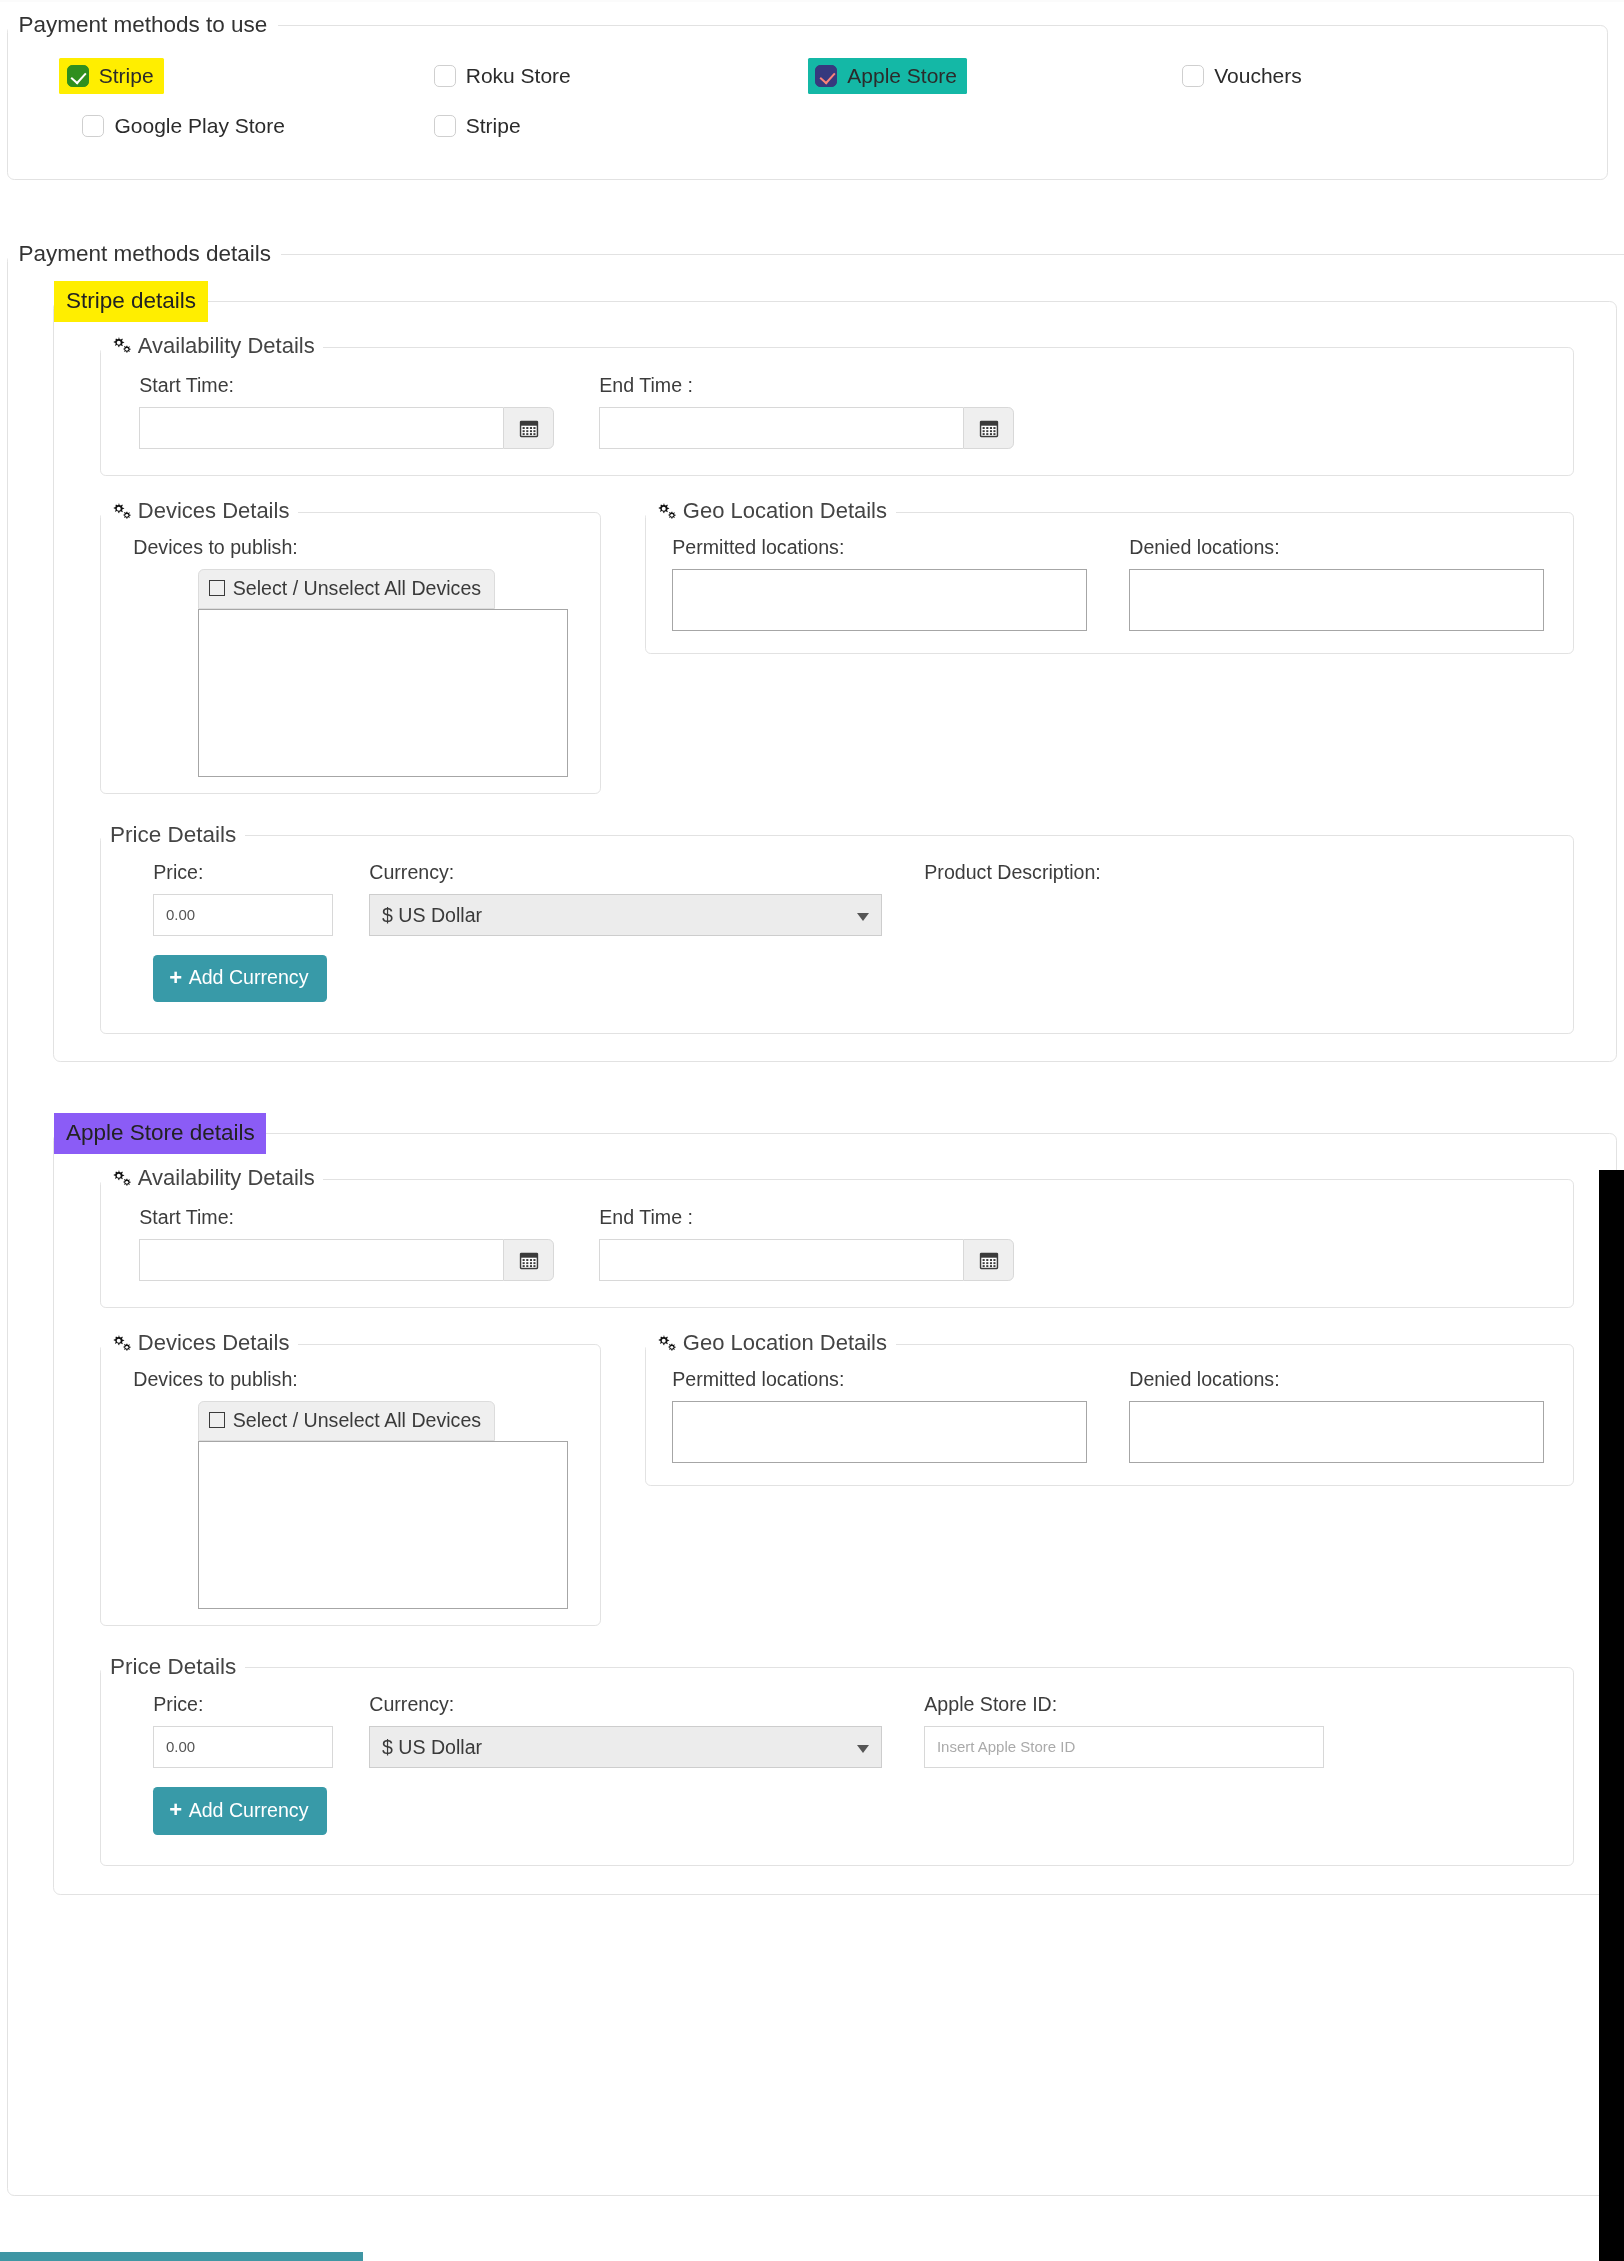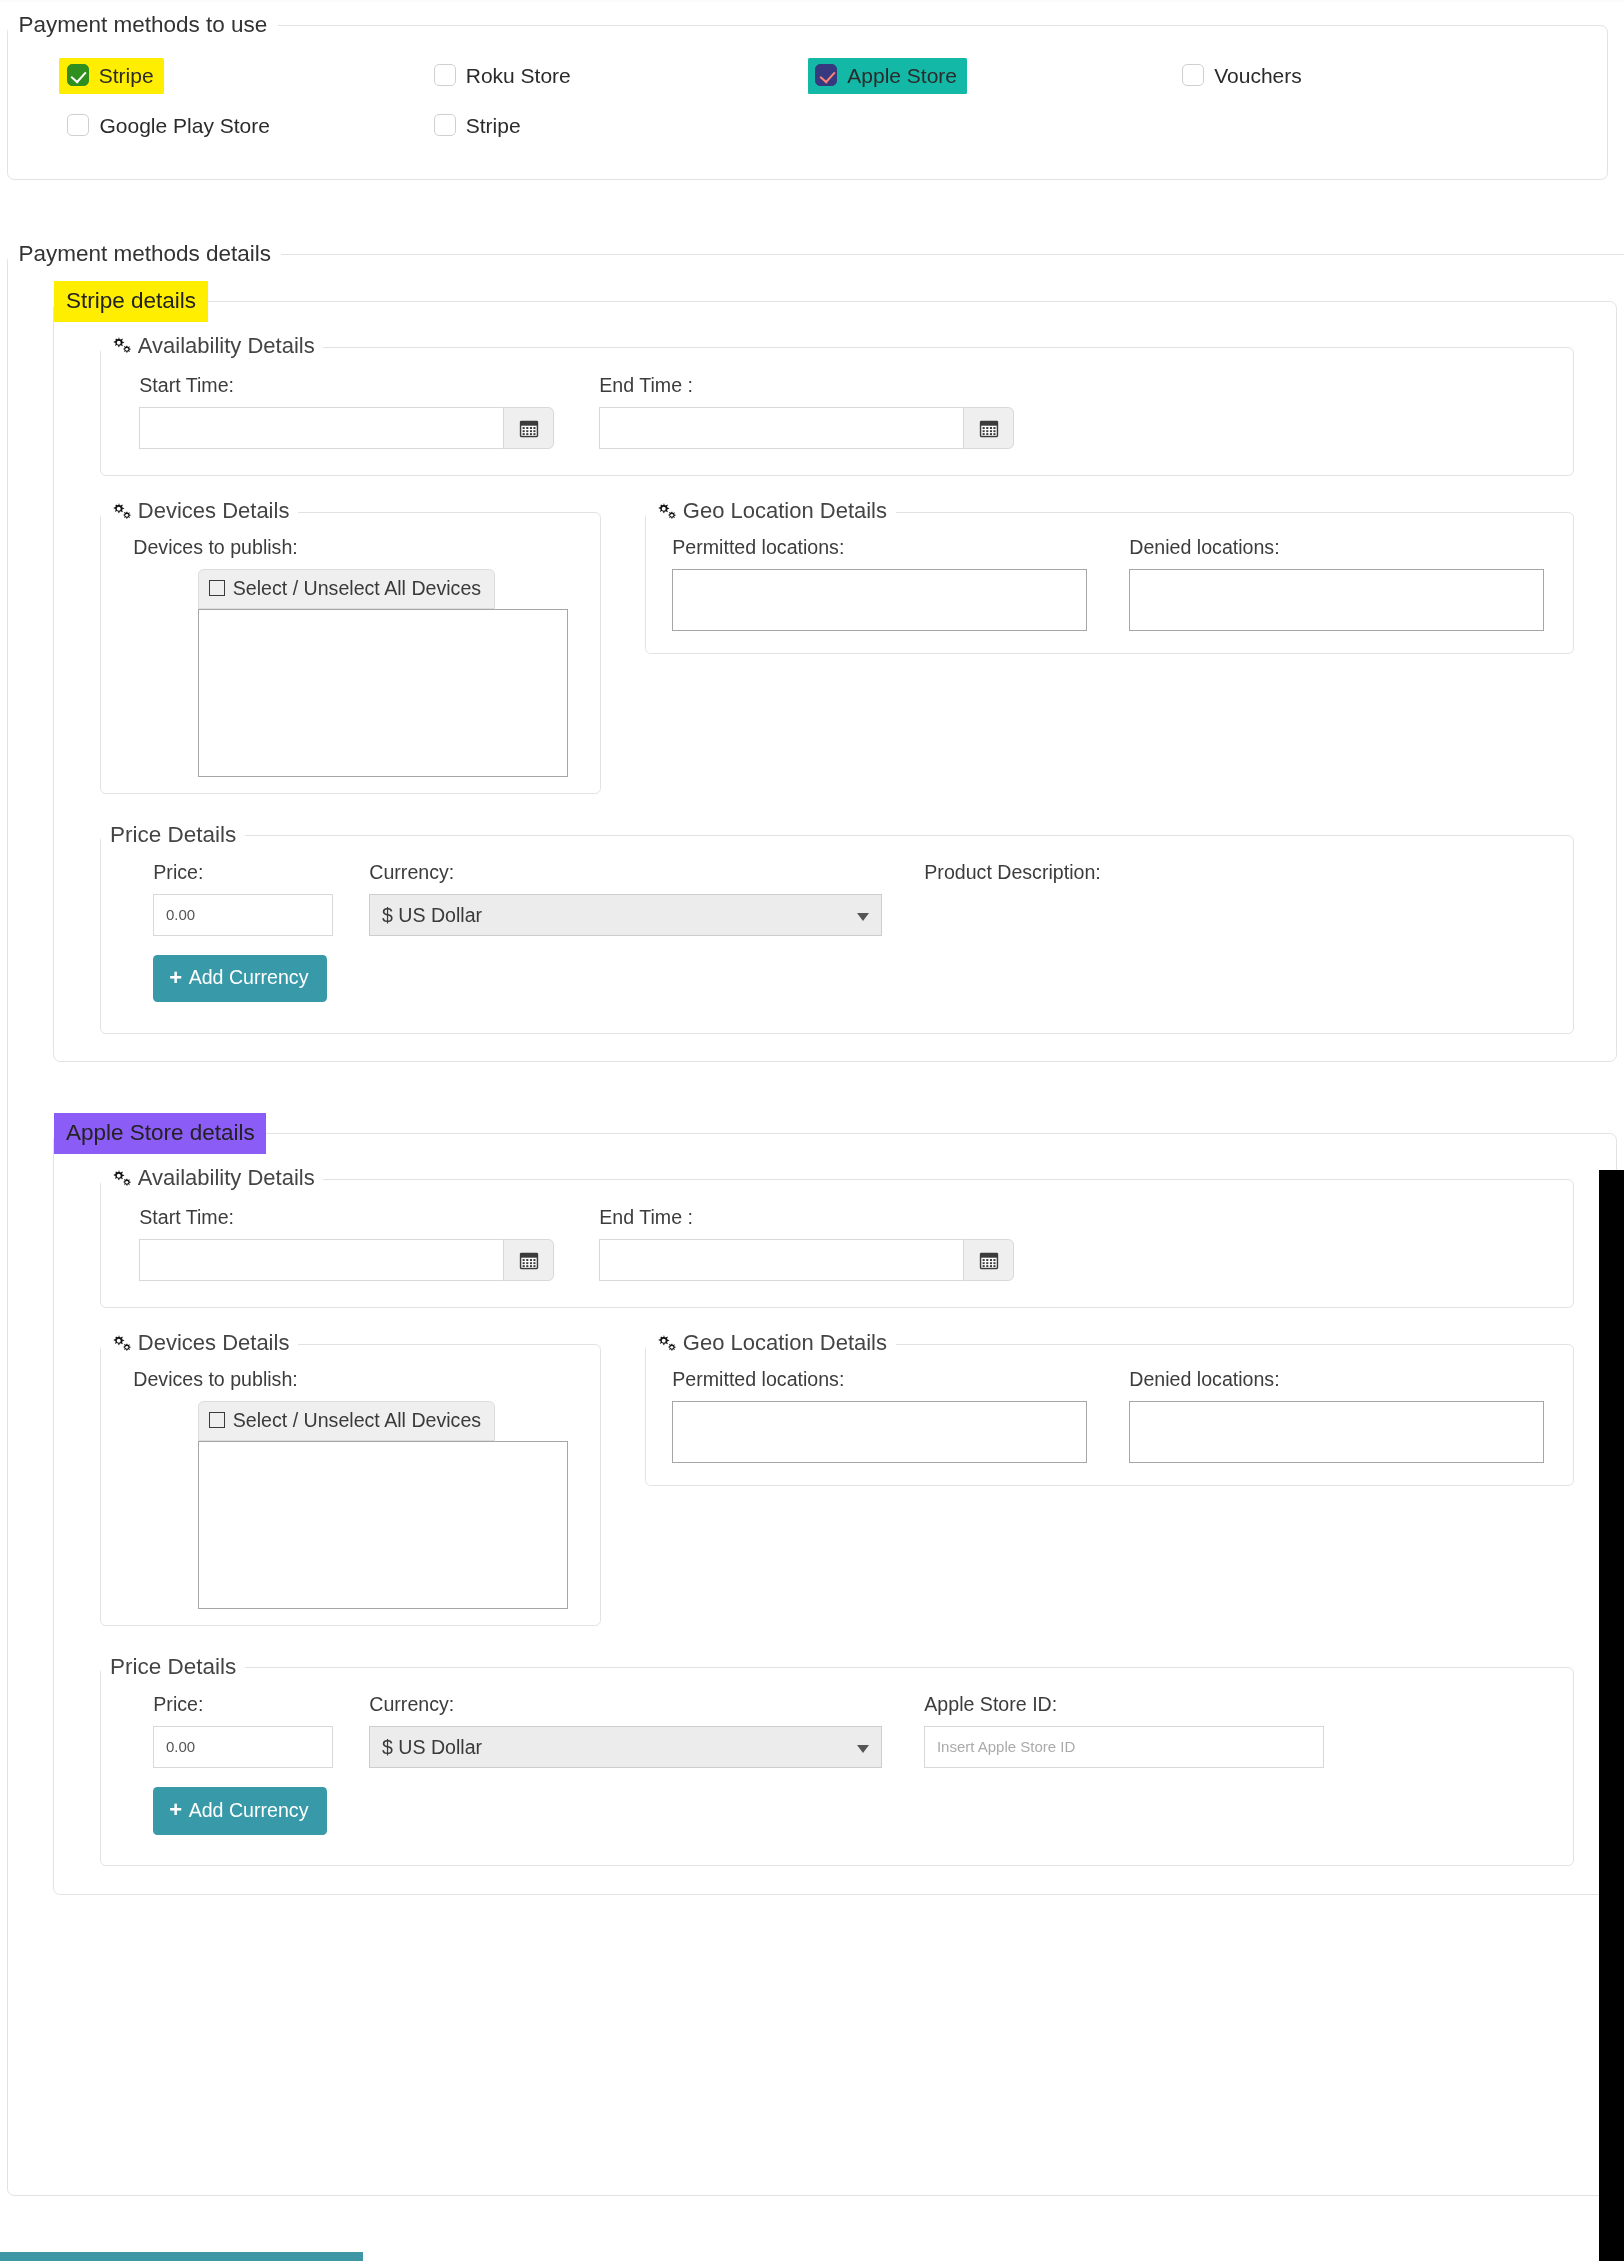--- a/index.html
+++ b/index.html
@@ -77,20 +77,21 @@
 
   
   .cb-grid {
     display: grid;
     grid-template-columns: repeat(4, 1fr);
     row-gap: 14.5px;
     padding: 20.3px 51px 14.5px 51px;
   }
   .cb-item {
     display: flex;
+    align-items: center;
     gap: 10.2px;
     font-size: 21px;
     color: #2b2b2b;
     width: max-content;
     padding: 5.8px 10.2px 5.8px 7.3px;
     border-radius: 1.5px;
   }
   .cb-item.pad-plain { padding: 5.8px 0 5.8px 0; }
   .cb-item.hl-yellow { background: #FFEE00; }
   .cb-item.hl-salmon { background: #14b8a6; }
@@ -265,21 +266,21 @@
     <label class="cb-item hl-salmon">
       <span class="box checked-navy"></span>
       <span>Apple Store</span>
     </label>
 
     <label class="cb-item pad-plain">
       <span class="box"></span>
       <span>Vouchers</span>
     </label>
 
-    <label class="cb-item pad-plain" style="margin-left:8px">
+    <label class="cb-item pad-plain" style="margin-left:23px">
       <span class="box"></span>
       <span>Google Play Store</span>
     </label>
 
     <label class="cb-item pad-plain">
       <span class="box"></span>
       <span>Stripe</span>
     </label>
 
   </div>

